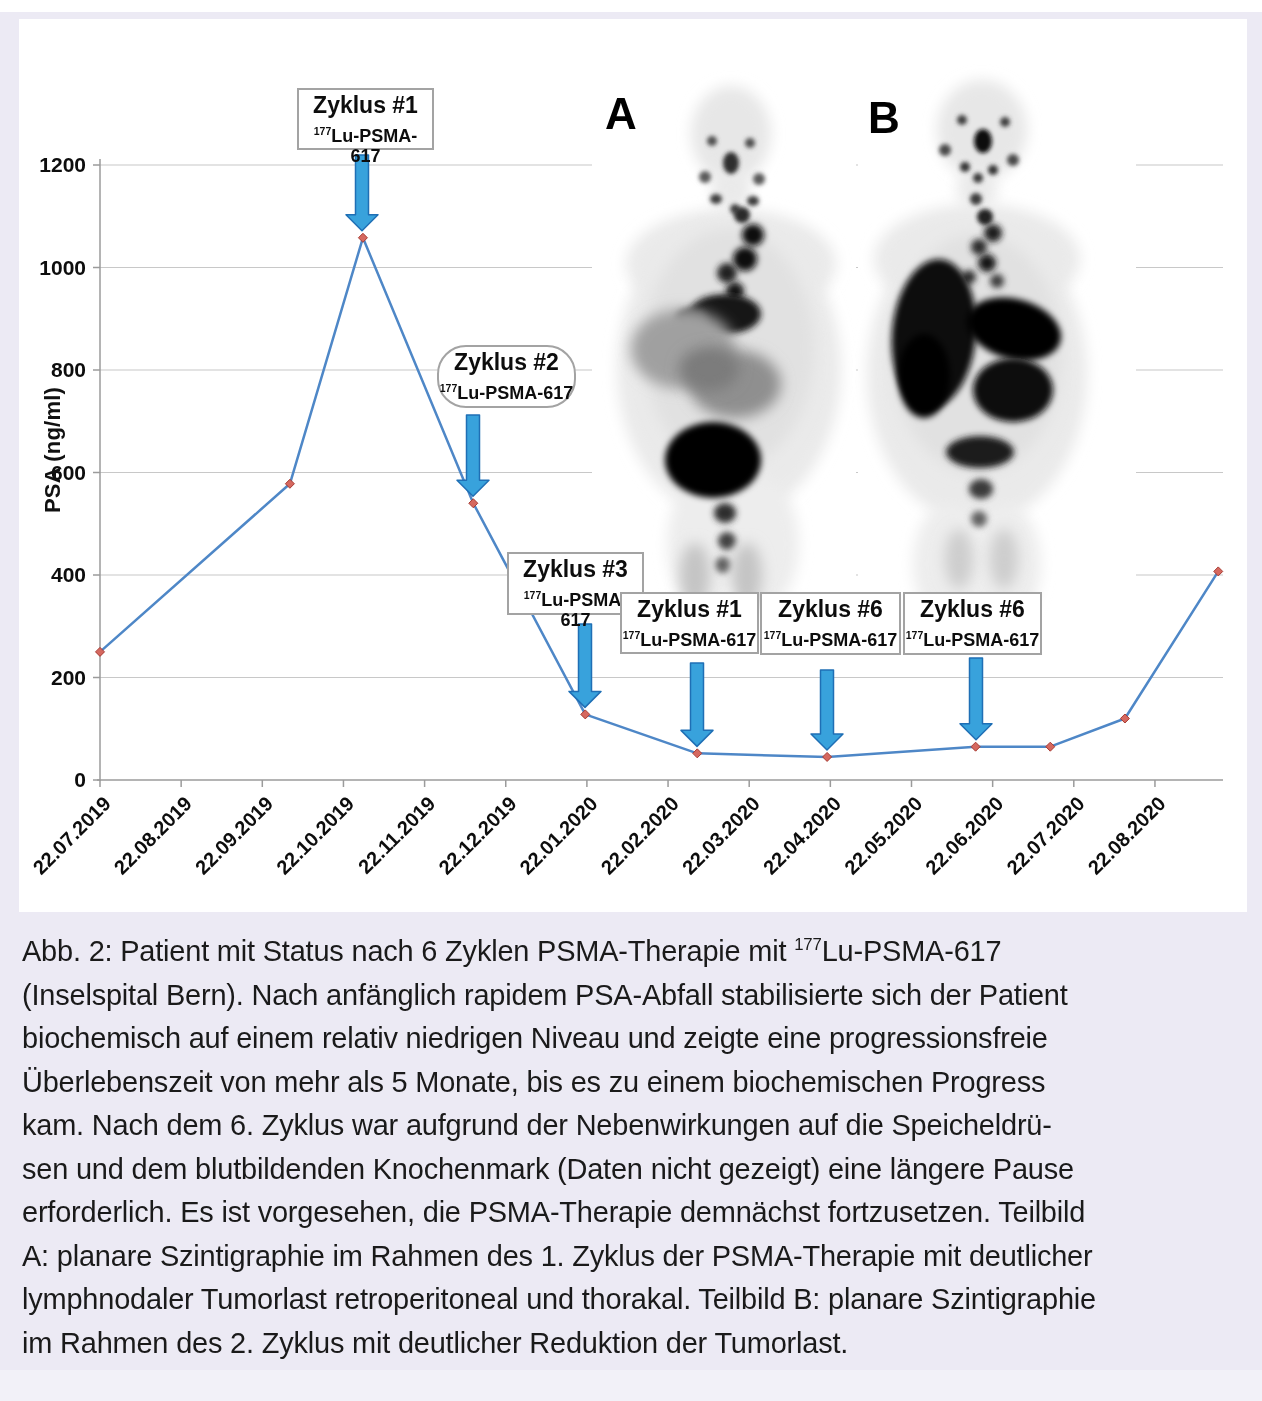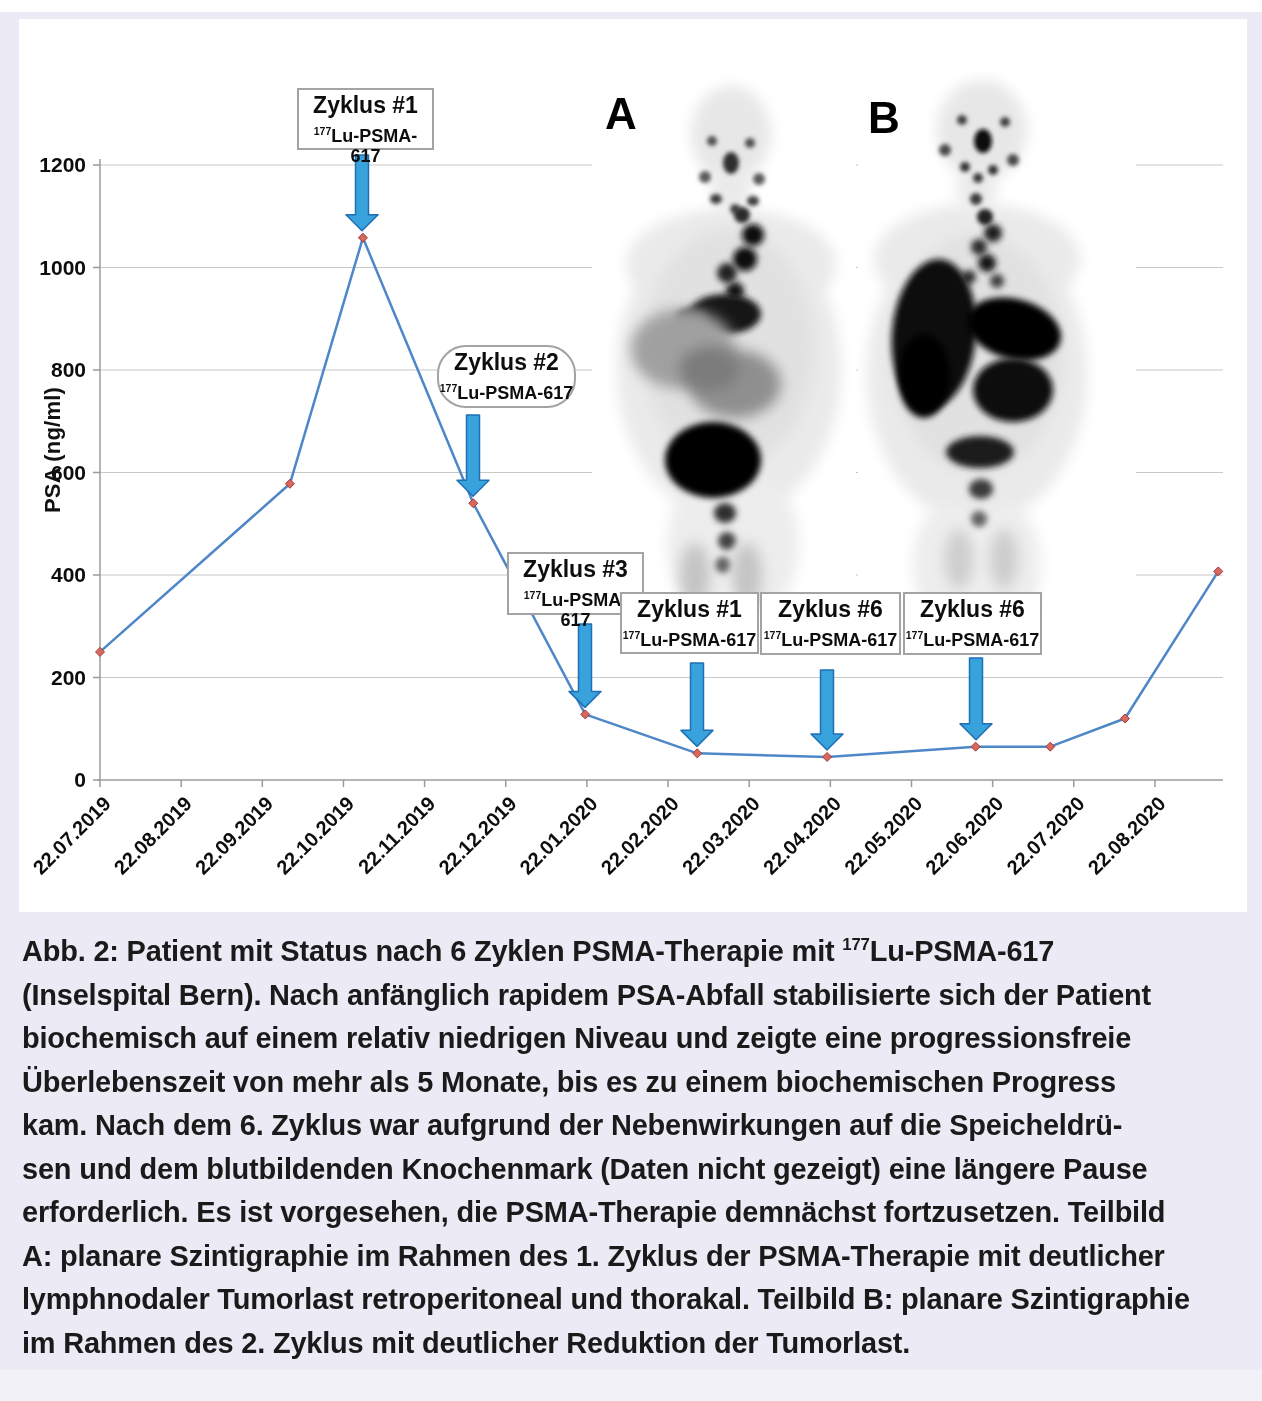--- a/index.html
+++ b/index.html
@@ -9,21 +9,21 @@
   .figure-box { position:absolute; left:0; top:12px; width:1262px; height:1358px; background:#eceaf4; }
   .bottom-strip { position:absolute; left:0; top:1370px; width:1262px; height:31px; background:#f2f1f8; }
   .chart-panel { position:absolute; left:19px; top:19px; width:1228px; height:893px; background:#ffffff; }
   #chart-svg { position:absolute; left:0; top:0; }
   .y-title { position:absolute; left:34px; top:431px; transform:translate(-50%,-50%) rotate(-90deg); font-weight:bold; font-size:22px; color:#111; white-space:nowrap; letter-spacing:.2px; }
   .cycle-box { position:absolute; background:#fff; border:2px solid #a3a3a3; text-align:center; padding-top:3px; line-height:1.12; }
   .cycle-box .t { font-weight:bold; font-size:23px; color:#0d0d0d; display:block; }
   .cycle-box .s { font-weight:bold; font-size:18px; color:#0d0d0d; display:block; margin-top:7px; }
   .cycle-box .sup, .cap-sup { font-size:0.58em; vertical-align:super; line-height:0; }
   .panel-letter { position:absolute; font-weight:bold; font-size:44px; color:#000; }
-  .caption { position:absolute; left:22px; top:929px; width:1226px; color:#1a1a1a; font-size:30px;font-weight:bold; }
+  .caption { position:absolute; left:22px; top:929px; width:1226px; color:#1a1a1a; font-size:30px; }
   .cap-line { white-space:nowrap; height:43.5px; line-height:43.5px; transform:scaleX(.965); transform-origin:0 50%; letter-spacing:-0.2px; }
 </style>
 </head>
 <body>
 
 <div class="page">
   <div class="figure-box"></div>
   <div class="bottom-strip"></div>
 
   <div class="chart-panel" id="chart-panel">

